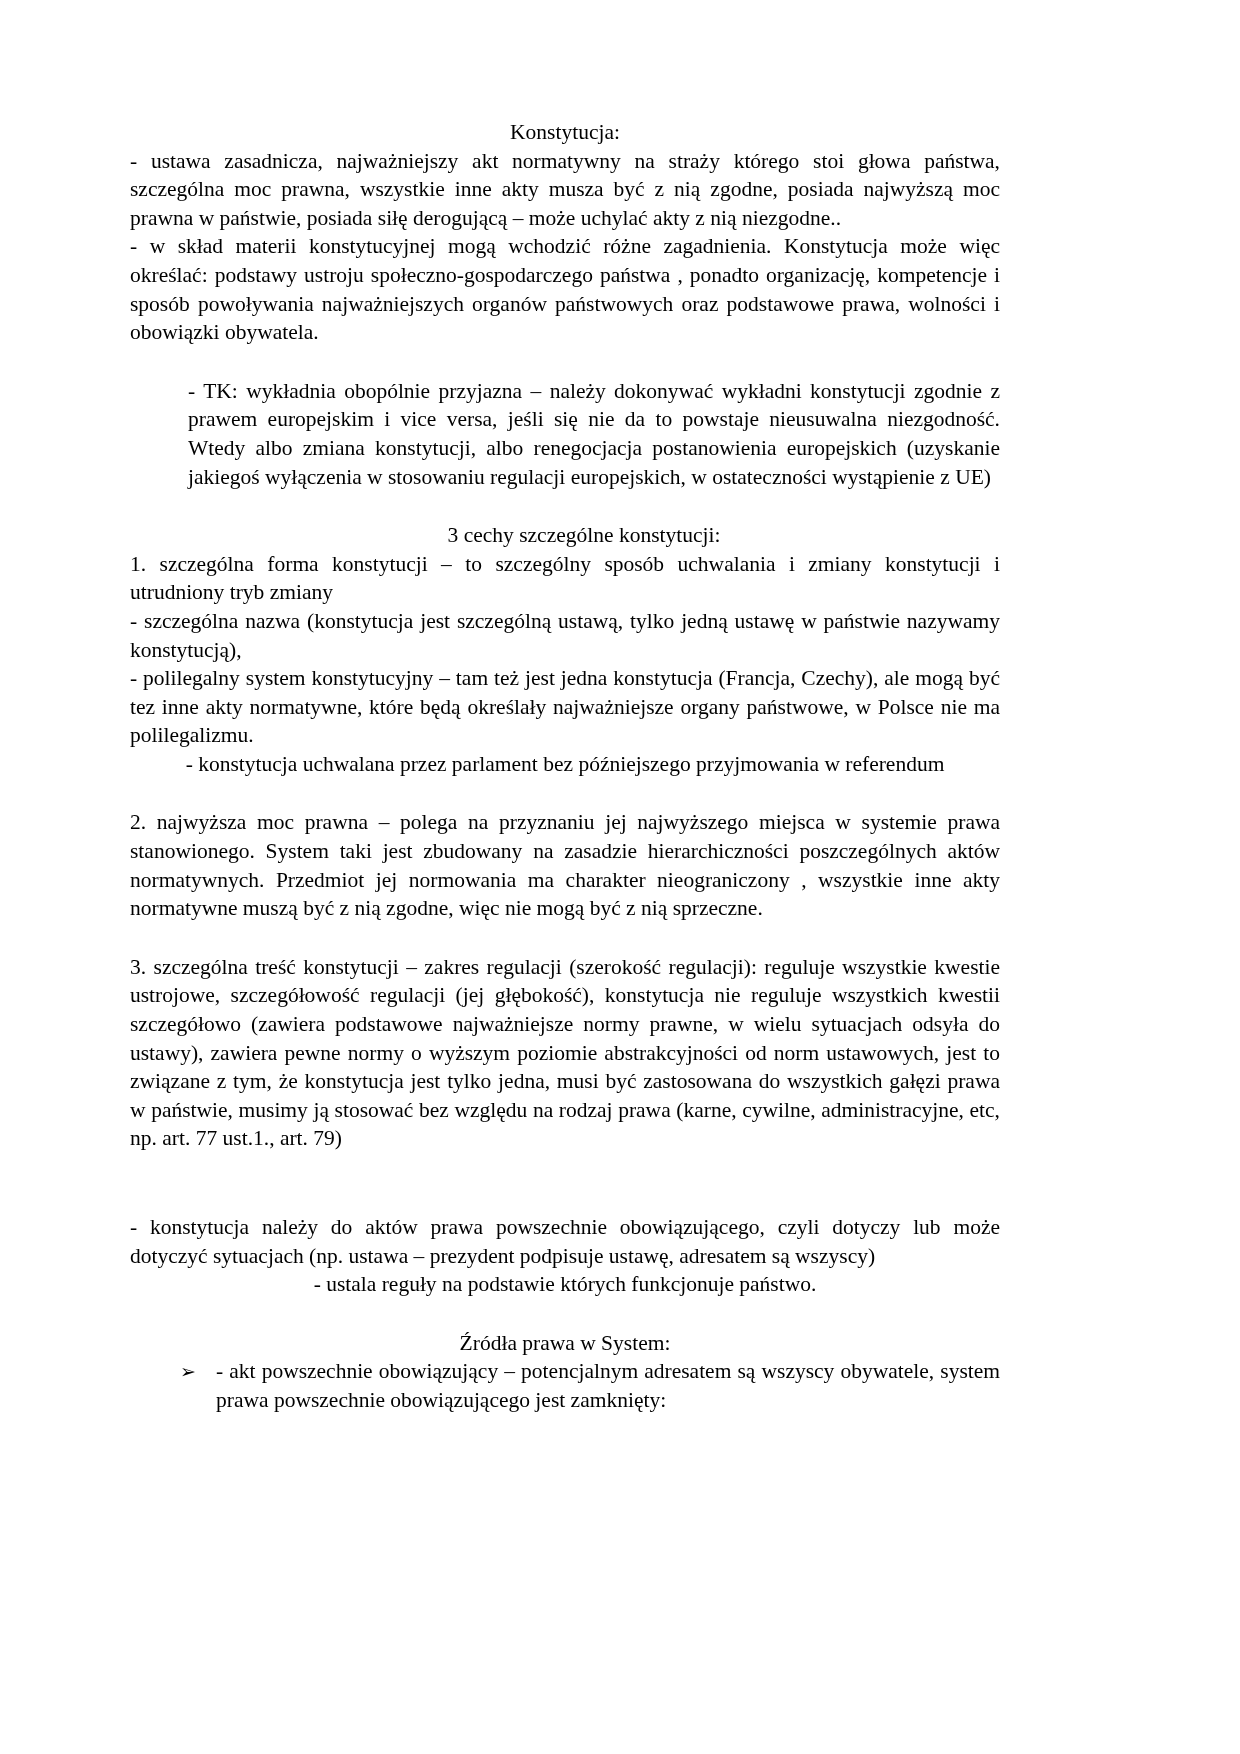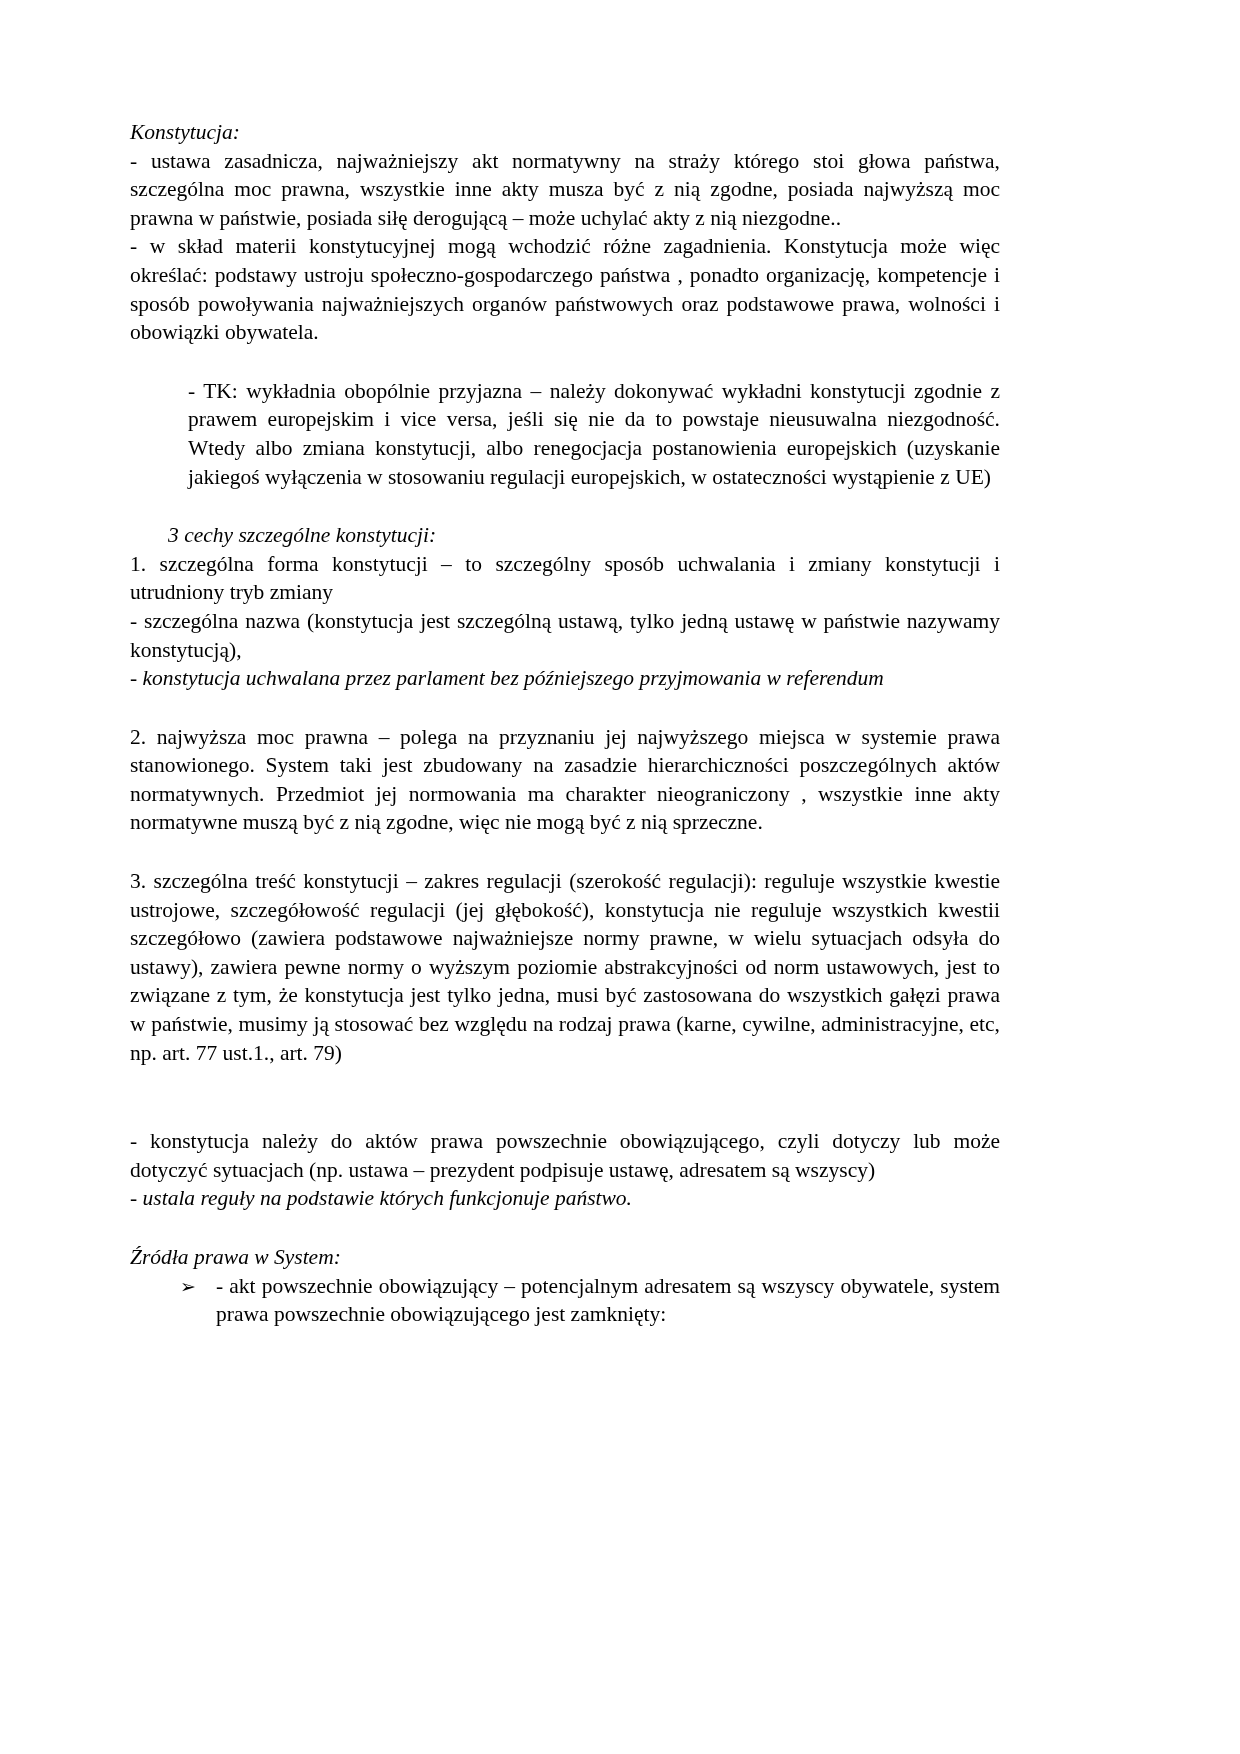--- a/index.html
+++ b/index.html
@@ -22,21 +22,21 @@
     overflow: hidden;
   }
   .doc-body {
     width: 870px;
   }
   p {
     margin: 0;
     text-align: justify;
     text-justify: inter-word;
   }
-  p.noj { text-align: left; font-style: italic; }
+  p.noj { text-align: center; }
   .spacer-md { height: 30px; }
   .spacer-xl { height: 60px; }
   .indent-tk {
     padding-left: 58px;
   }
   .indent-3 {
     padding-left: 38px;
   }
   .bullet-row {
     display: flex;
@@ -72,20 +72,21 @@
     <p class="indent-tk">- TK: wykładnia obopólnie przyjazna – należy dokonywać wykładni konstytucji zgodnie z prawem europejskim i vice versa, jeśli się nie da to powstaje nieusuwalna niezgodność. Wtedy albo zmiana konstytucji, albo renegocjacja postanowienia europejskich (uzyskanie jakiegoś wyłączenia w stosowaniu regulacji europejskich, w ostateczności wystąpienie z UE)</p>
 
     <div class="spacer-md"></div>
 
     <p class="noj indent-3">3    cechy szczególne konstytucji:</p>
 
     <p>1. szczególna forma konstytucji –  to szczególny sposób uchwalania i zmiany konstytucji i utrudniony tryb zmiany</p>
 
     <p>- szczególna nazwa (konstytucja jest szczególną ustawą, tylko jedną ustawę w państwie nazywamy konstytucją),</p>
 
+    <p>- polilegalny system konstytucyjny – tam też jest jedna konstytucja (Francja, Czechy), ale mogą być tez inne akty normatywne, które będą określały najważniejsze organy państwowe, w Polsce nie ma polilegalizmu.</p>
 
     <p class="noj">- konstytucja uchwalana przez parlament bez późniejszego przyjmowania w referendum</p>
 
     <div class="spacer-md"></div>
 
     <p>2. najwyższa moc prawna – polega na przyznaniu jej najwyższego miejsca w systemie prawa stanowionego. System taki jest zbudowany na zasadzie hierarchiczności poszczególnych aktów normatywnych. Przedmiot jej normowania ma charakter nieograniczony , wszystkie inne akty normatywne muszą być z nią zgodne, więc nie mogą być z nią sprzeczne.</p>
 
     <div class="spacer-md"></div>
 
     <p>3. szczególna treść konstytucji – zakres regulacji (szerokość regulacji): reguluje wszystkie kwestie ustrojowe, szczegółowość regulacji (jej głębokość), konstytucja nie reguluje wszystkich kwestii szczegółowo (zawiera podstawowe najważniejsze normy prawne, w wielu sytuacjach odsyła do ustawy), zawiera pewne normy o wyższym poziomie abstrakcyjności od norm ustawowych, jest to związane z tym, że konstytucja jest tylko jedna, musi być zastosowana do wszystkich gałęzi prawa w państwie, musimy ją stosować bez względu na rodzaj prawa (karne, cywilne, administracyjne, etc, np. art. 77 ust.1., art. 79)</p>

